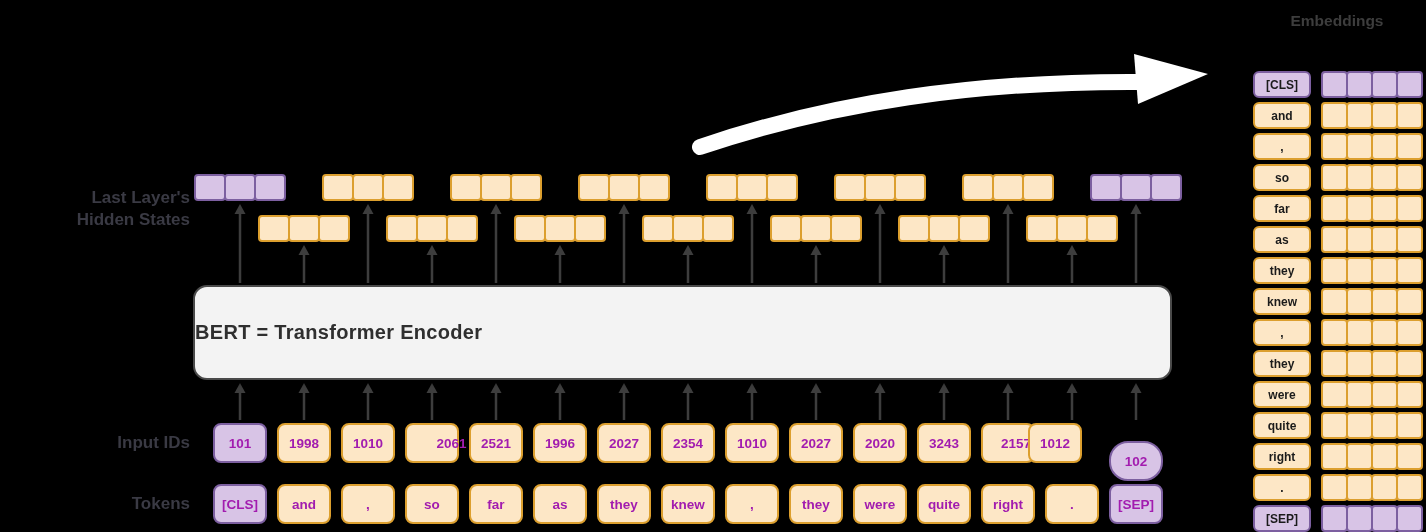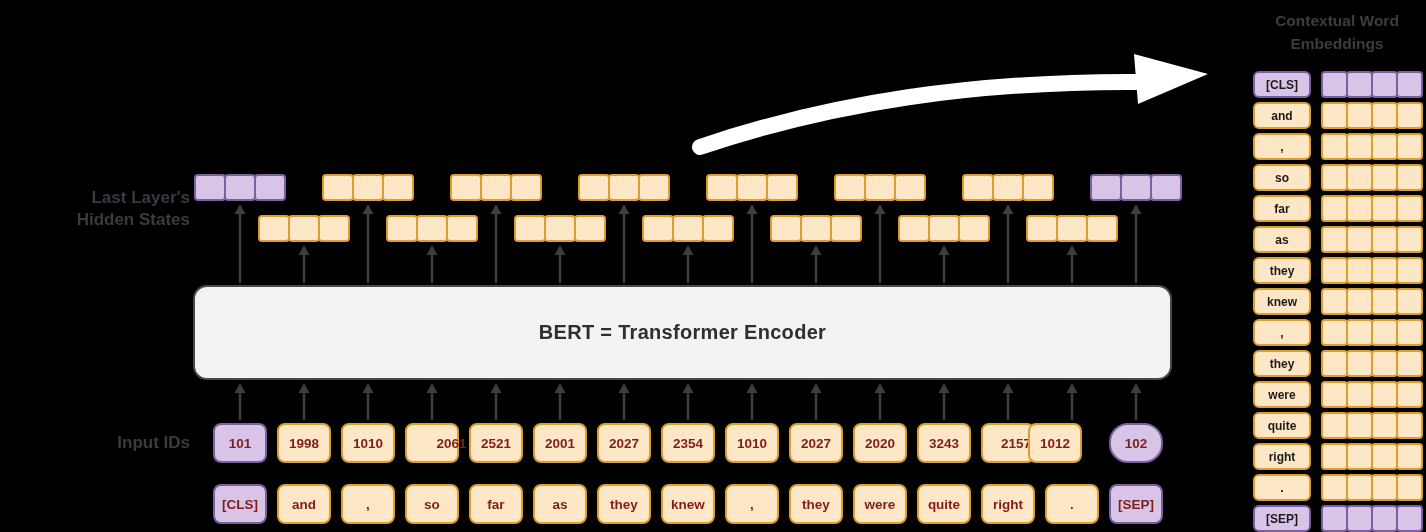--- a/index.html
+++ b/index.html
@@ -13,35 +13,35 @@
   html,body{margin:0;padding:0;background:var(--background);}
   #canvas{
     position:relative; width:1426px; height:532px; overflow:hidden;
     background:var(--background);
     font-family:"Liberation Sans","DejaVu Sans",sans-serif;
   }
   #arrows-svg{position:absolute;left:0;top:0;pointer-events:none;}
   .box{
     position:absolute; box-sizing:border-box; width:54px; height:40px;
     border-radius:8px; border:2.5px solid; display:flex; align-items:center;
-    justify-content:center; font-weight:bold; font-size:13.5px; color:#7f1d1d;
+    justify-content:center; font-weight:bold; font-size:13.5px; color:#a21caf;
   }
   .box.orange{background:var(--orange-fill); border-color:var(--orange-border);}
   .box.purple{background:var(--purple-fill); border-color:var(--purple-border);}
   .hgroup{position:absolute; display:flex;}
   .hcell{
     box-sizing:border-box; width:32px; height:27px; border:2px solid;
     border-radius:4px; background:var(--orange-fill); border-color:var(--orange-border);
   }
   .hcell + .hcell{margin-left:-2px;}
   .hgroup.purple .hcell{background:var(--purple-fill); border-color:var(--purple-border);}
   #bert-box{
     position:absolute; left:193px; top:285px; width:979px; height:95px;
     box-sizing:border-box; background:var(--bert-fill); border:2.5px solid var(--bert-border);
-    border-radius:14px; display:flex; align-items:center; justify-content:center;
+    border-radius:14px; display:flex; align-items:center; justify-content:flex-start;
     box-shadow:2px 3px 4px rgba(0,0,0,0.5);
   }
   #bert-box span{font-weight:bold; font-size:20px; color:#2F2F2F; letter-spacing:.3px;}
   .side-label{
     position:absolute; left:18px; width:172px; text-align:right;
     font-weight:bold; font-size:17px; color:var(--label-text); line-height:22px;
   }
   #hidden-label{top:187px;}
   #input-ids-label{top:432px;}
   #tokens-label{top:493px;}
@@ -194,27 +194,27 @@
         <polygon points="1134,54 1208,74 1138,104" fill="var(--flow-arrow)"></polygon>
       </g>
     </svg>
 
   <div class="side-label" id="hidden-label">
     <div>Last Layer's</div>
     <div>Hidden States</div>
   </div>
 
   <div class="side-label" id="input-ids-label">Input IDs</div>
+  <div class="side-label" id="tokens-label">Tokens</div>
 
   <div id="bert-box">
     <span>BERT = Transformer Encoder</span>
   </div>
 
   <div id="cwe-title">
-    <div>Contextual Word</div>
     <div>Embeddings</div>
   </div>
 <div class="box purple" style="left: 213px; top: 423px;">101</div>
     <div class="box purple" style="left: 213px; top: 484px;">[CLS]</div>
     <div class="hgroup purple" style="left: 194px; top: 174px;">
       <div class="hcell"></div>
       <div class="hcell"></div>
       <div class="hcell"></div>
     </div>
     <div class="cwe-label purple" style="left: 1253px; top: 71px;">[CLS]</div>
@@ -273,21 +273,21 @@
       <div class="hcell"></div>
       <div class="hcell"></div>
     </div>
     <div class="cwe-label orange" style="left: 1253px; top: 195px;">far</div>
     <div class="cwe-cells orange" style="left: 1321px; top: 195px;">
       <div class="cwe-cell"></div>
       <div class="cwe-cell"></div>
       <div class="cwe-cell"></div>
       <div class="cwe-cell"></div>
     </div>
-    <div class="box orange" style="left: 533px; top: 423px;">2001</div>
+    <div class="box orange" style="left: 533px; top: 423px;">1996</div>
     <div class="box orange" style="left: 533px; top: 484px;">as</div>
     <div class="hgroup orange" style="left: 514px; top: 215px;">
       <div class="hcell"></div>
       <div class="hcell"></div>
       <div class="hcell"></div>
     </div>
     <div class="cwe-label orange" style="left: 1253px; top: 226px;">as</div>
     <div class="cwe-cells orange" style="left: 1321px; top: 226px;">
       <div class="cwe-cell"></div>
       <div class="cwe-cell"></div>
@@ -399,21 +399,21 @@
       <div class="hcell"></div>
       <div class="hcell"></div>
     </div>
     <div class="cwe-label orange" style="left: 1253px; top: 474px;">.</div>
     <div class="cwe-cells orange" style="left: 1321px; top: 474px;">
       <div class="cwe-cell"></div>
       <div class="cwe-cell"></div>
       <div class="cwe-cell"></div>
       <div class="cwe-cell"></div>
     </div>
-    <div class="box purple" style="left: 1109px; top: 423px; border-radius: 19px;">102</div>
+    <div class="box purple" style="left: 1109px; top: 441px; border-radius: 19px;">102</div>
     <div class="box purple" style="left: 1109px; top: 484px;">[SEP]</div>
     <div class="hgroup purple" style="left: 1090px; top: 174px;">
       <div class="hcell"></div>
       <div class="hcell"></div>
       <div class="hcell"></div>
     </div>
     <div class="cwe-label purple" style="left: 1253px; top: 505px;">[SEP]</div>
     <div class="cwe-cells purple" style="left: 1321px; top: 505px;">
       <div class="cwe-cell"></div>
       <div class="cwe-cell"></div>

